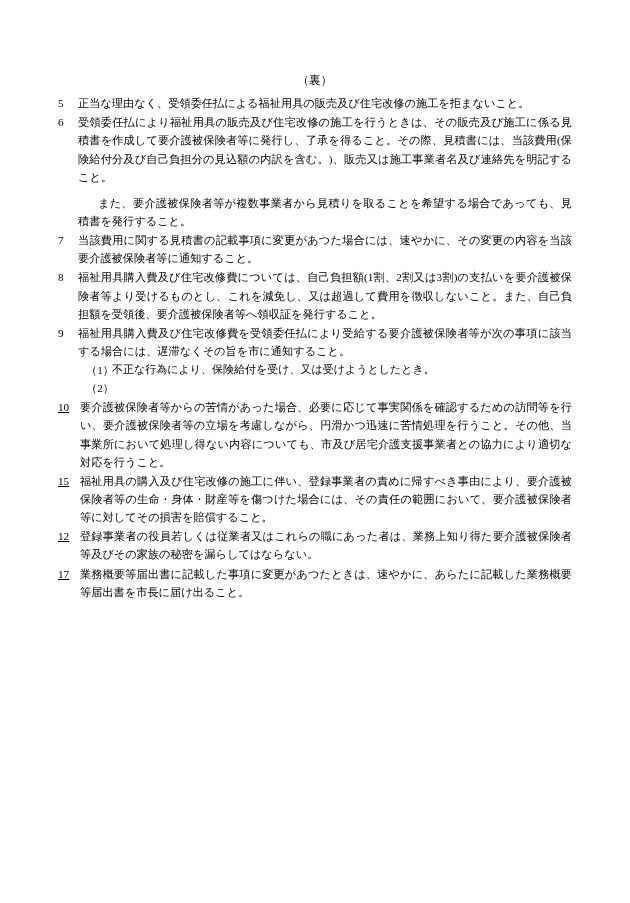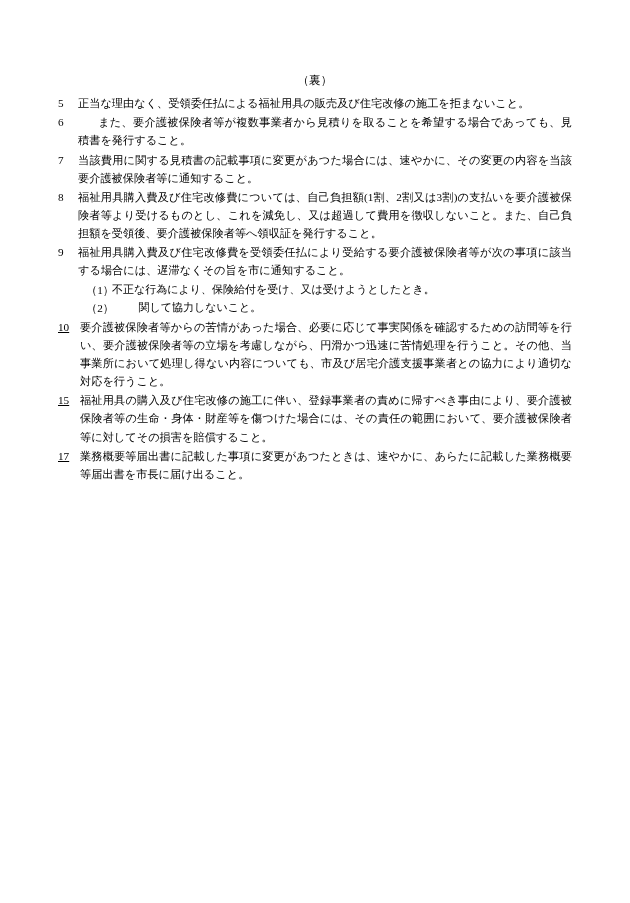--- a/index.html
+++ b/index.html
@@ -54,20 +54,21 @@
     line-height: 1.62;
     text-align: justify;
     text-justify: inter-ideograph;
   }
   .para {
     margin: 0;
     text-indent: 0;
   }
   .para.indent {
     text-indent: 1.8em;
+    margin-top: 8px;
   }
   .subitems {
     margin-top: 1px;
   }
   .subitem {
     display: flex;
     align-items: flex-start;
     margin: 0;
   }
   .subitem-num {
@@ -103,20 +104,21 @@
     <div class="item">
       <div class="item-num">5</div>
       <div class="item-body">
         <p class="para">正当な理由なく、受領委任払による福祉用具の販売及び住宅改修の施工を拒まないこと。</p>
       </div>
     </div>
 
     <div class="item">
       <div class="item-num">6</div>
       <div class="item-body">
+        <p class="para">受領委任払により福祉用具の販売及び住宅改修の施工を行うときは、その販売及び施工に係る見積書を作成して要介護被保険者等に発行し、了承を得ること。その際、見積書には、当該費用(保険給付分及び自己負担分の見込額の内訳を含む。)、販売又は施工事業者名及び連絡先を明記すること。</p>
         <p class="para indent">また、要介護被保険者等が複数事業者から見積りを取ることを希望する場合であっても、見積書を発行すること。</p>
       </div>
     </div>
 
     <div class="item">
       <div class="item-num">7</div>
       <div class="item-body">
         <p class="para">当該費用に関する見積書の記載事項に変更があつた場合には、速やかに、その変更の内容を当該要介護被保険者等に通知すること。</p>
       </div>
     </div>
@@ -133,41 +135,46 @@
       <div class="item-body">
         <p class="para">福祉用具購入費及び住宅改修費を受領委任払により受給する要介護被保険者等が次の事項に該当する場合には、遅滞なくその旨を市に通知すること。</p>
         <div class="subitems">
           <div class="subitem">
             <div class="subitem-num">（1）</div>
             <div class="subitem-body">不正な行為により、保険給付を受け、又は受けようとしたとき。</div>
           </div>
           <div class="subitem">
             <div class="subitem-num">（2）</div>
             <div class="subitem-body">
-              <span class="cont">関して協力しないこと。</span>
             </div>
           </div>
         </div>
       </div>
     </div>
 
     <div class="item">
       <div class="item-num wide">10</div>
       <div class="item-body">
         <p class="para">要介護被保険者等からの苦情があった場合、必要に応じて事実関係を確認するための訪問等を行い、要介護被保険者等の立場を考慮しながら、円滑かつ迅速に苦情処理を行うこと。その他、当事業所において処理し得ない内容についても、市及び居宅介護支援事業者との協力により適切な対応を行うこと。</p>
       </div>
     </div>
 
     <div class="item">
       <div class="item-num wide">15</div>
       <div class="item-body">
         <p class="para">福祉用具の購入及び住宅改修の施工に伴い、登録事業者の責めに帰すべき事由により、要介護被保険者等の生命・身体・財産等を傷つけた場合には、その責任の範囲において、要介護被保険者等に対してその損害を賠償すること。</p>
       </div>
     </div>
 
+    <div class="item">
+      <div class="item-num wide">12</div>
+      <div class="item-body">
+        <p class="para">登録事業者の役員若しくは従業者又はこれらの職にあった者は、業務上知り得た要介護被保険者等及びその家族の秘密を漏らしてはならない。</p>
+      </div>
+    </div>
 
     <div class="item">
       <div class="item-num wide">17</div>
       <div class="item-body">
         <p class="para">業務概要等届出書に記載した事項に変更があつたときは、速やかに、あらたに記載した業務概要等届出書を市長に届け出ること。</p>
       </div>
     </div>
 
   </div>
 </div>

